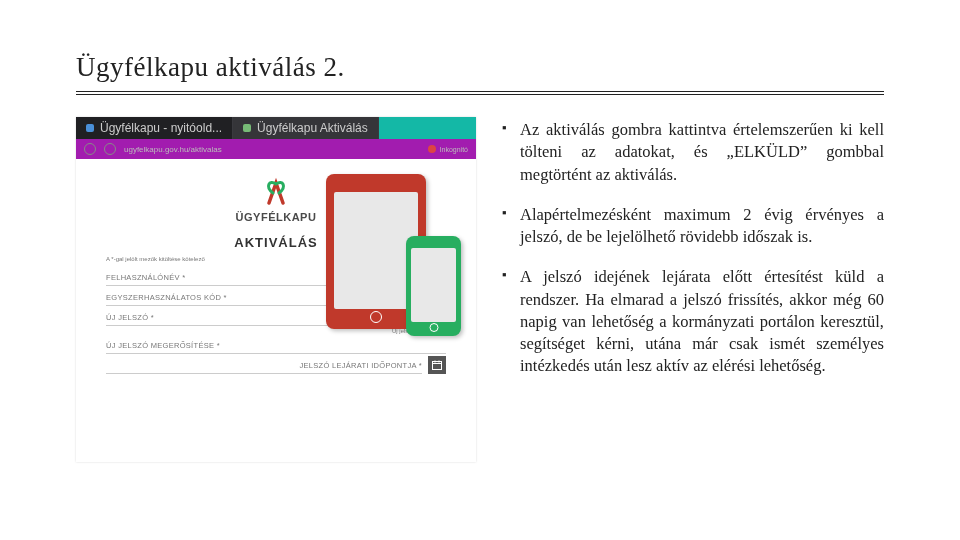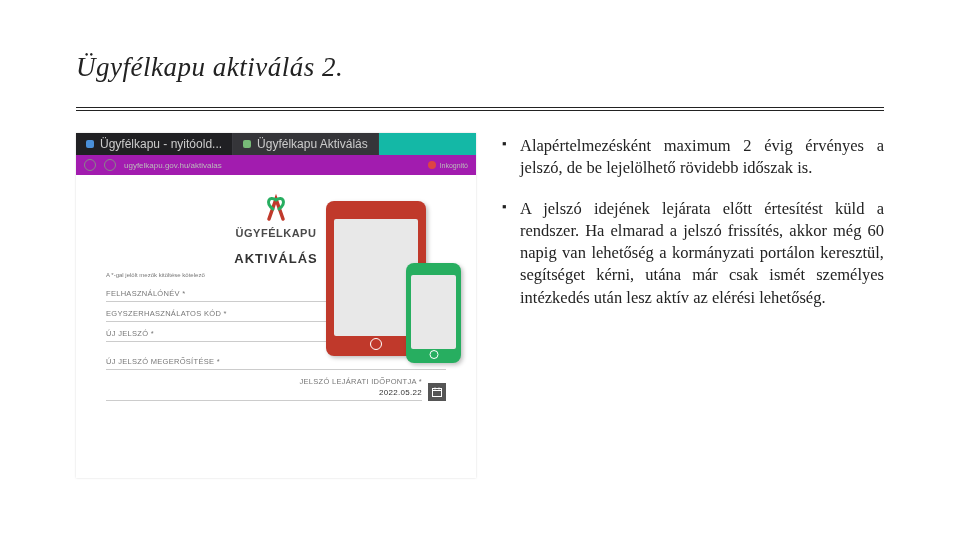--- a/index.html
+++ b/index.html
@@ -13,22 +13,21 @@
     overflow: hidden;
   }
   .slide {
     box-sizing: border-box;
     padding: 52px 76px 40px 76px;
   }
   .title {
     font-size: 27px;
     font-weight: 400;
     letter-spacing: 0.5px;
-    margin: 0 0 24px 0;
-    font-style: italic;
+    margin: 0 0 8px 0;
   }
   .title-rule {
     border: none;
     border-top: 4px double #222;
     margin: 0 0 22px 0;
   }
   .content {
     display: flex;
     gap: 26px;
   }
@@ -283,37 +282,37 @@
 
         <div class="field">FELHASZNÁLÓNÉV *</div>
         <div class="field">EGYSZERHASZNÁLATOS KÓD *</div>
         <div class="field">ÚJ JELSZÓ *</div>
         <div class="pw-link">Új jelszó generálása</div>
         <div class="field">ÚJ JELSZÓ MEGERŐSÍTÉSE *</div>
 
         <div class="field-row">
           <div class="field field-date">
             <div>JELSZÓ LEJÁRATI IDŐPONTJA *</div>
-            <div class="field-val">2022.05.22</div>
           </div>
           <div class="cal-btn">
             <svg width="10" height="10" viewBox="0 0 10 10">
               <rect x="0.5" y="1.5" width="9" height="8" fill="none" stroke="#fff"></rect>
               <line x1="0.5" y1="3.5" x2="9.5" y2="3.5" stroke="#fff"></line>
               <line x1="3" y1="0.5" x2="3" y2="2.5" stroke="#fff"></line>
               <line x1="7" y1="0.5" x2="7" y2="2.5" stroke="#fff"></line>
             </svg>
           </div>
         </div>
 
         <div class="devices">
           <div class="tablet"></div>
           <div class="phone"></div>
         </div>
       </div>
     </div>
 
     <div class="bullets">
+      <p>Az aktiválás gombra kattintva értelemszerűen ki kell tölteni az adatokat, és „ELKÜLD” gombbal megtörtént az aktiválás.</p>
       <p>Alapértelmezésként maximum 2 évig érvényes a jelszó, de be lejelölhető rövidebb időszak is.</p>
       <p>A jelszó idejének lejárata előtt értesítést küld a rendszer. Ha elmarad a jelszó frissítés, akkor még 60 napig van lehetőség a kormányzati portálon keresztül, segítséget kérni, utána már csak ismét személyes intézkedés után lesz aktív az elérési lehetőség.</p>
     </div>
   </div>
 </div>
 
 </body></html>

